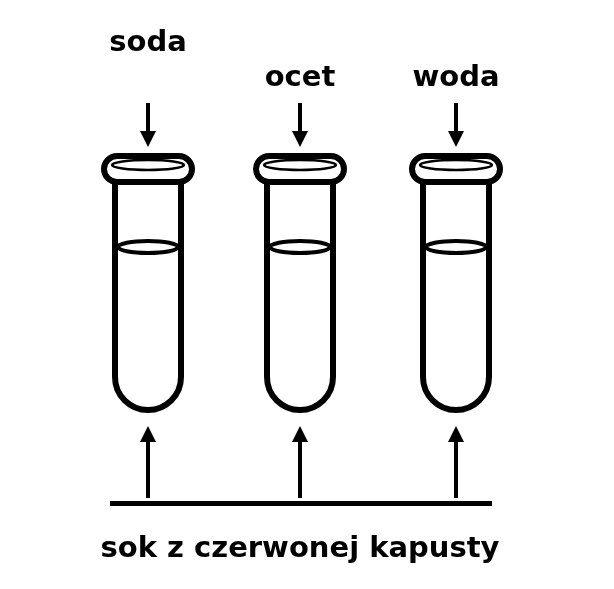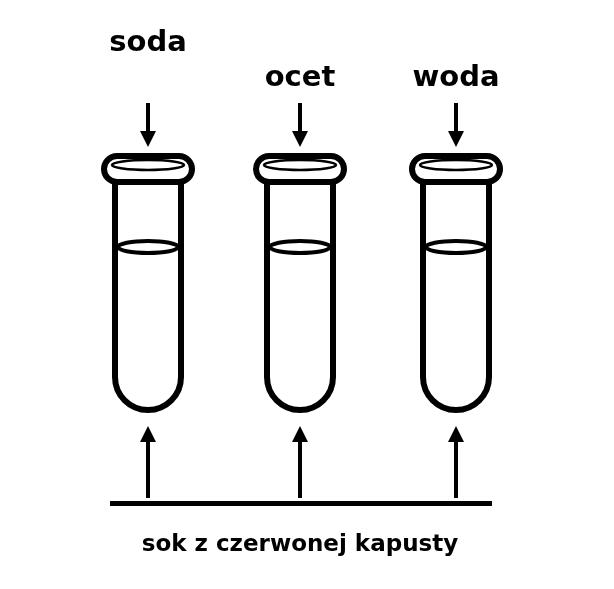--- a/index.html
+++ b/index.html
@@ -28,21 +28,21 @@
     font-size:29px;
     line-height:1.35;
     color:var(--ink);
     white-space:nowrap;
   }
   .caption{
     position:absolute;
     transform:translateX(-50%);
     text-align:center;
     font-weight:bold;
-    font-size:23px;
+    font-size:29px;
     color:var(--ink);
     white-space:nowrap;
   }
   .arrow, .tube{
     position:absolute;
     transform:translateX(-50%);
     color:var(--ink);
   }
   .baseline{
     position:absolute;

